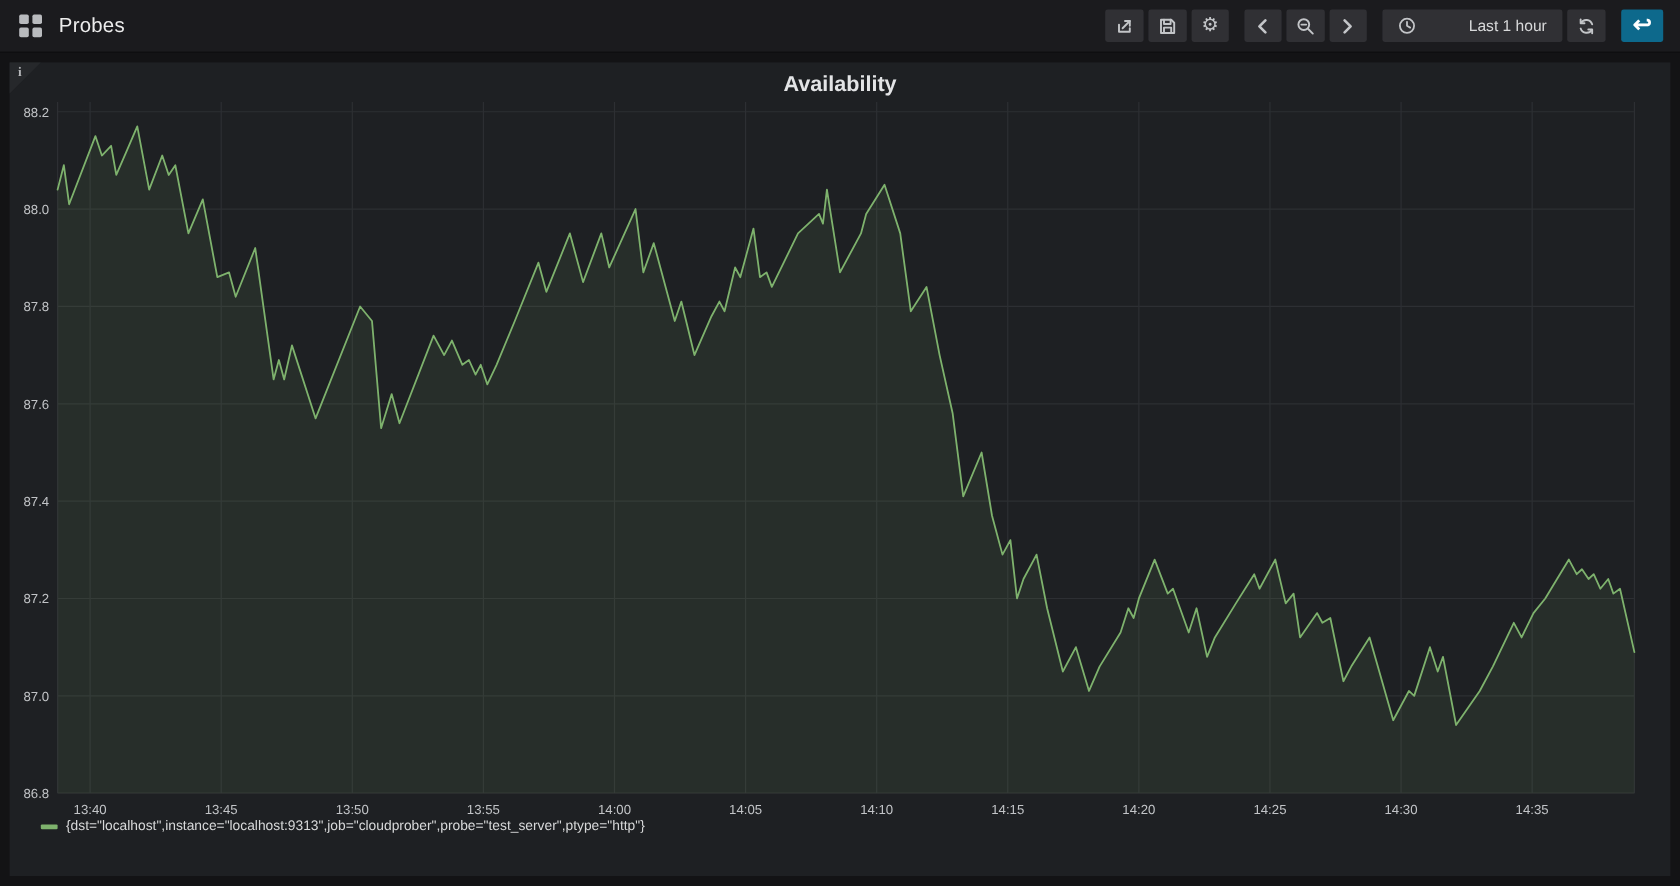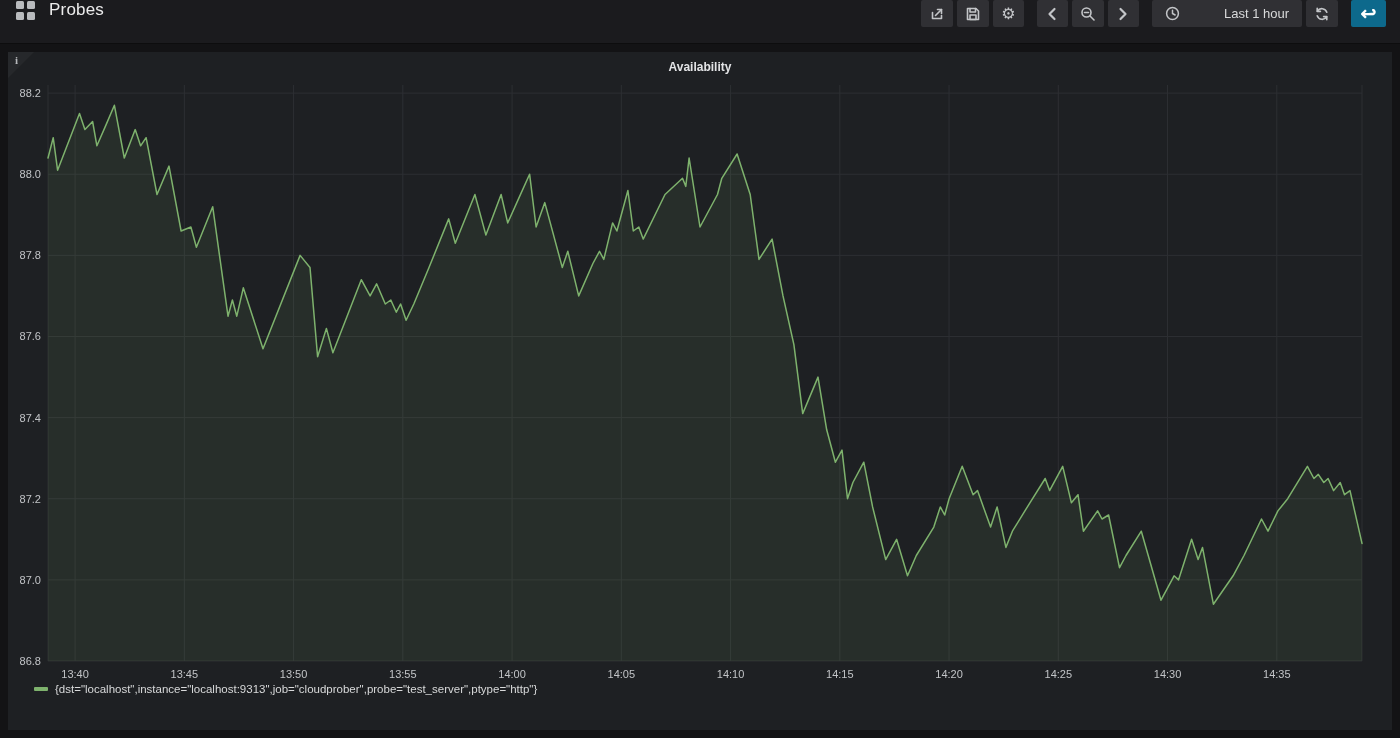--- a/index.html
+++ b/index.html
@@ -1,21 +1,21 @@
 <!DOCTYPE html>
 <html><head>
 <meta charset="utf-8">
 <style>
   * { margin:0; padding:0; box-sizing:border-box; }
   html,body { width:1400px; height:738px; background:#131315; overflow:hidden;
               font-family:"Liberation Sans", sans-serif; }
 
   
   .navbar { height:44px; background:#1b1b1e; border-bottom:1px solid #0d0d0e;
-            display:flex; align-items:flex-start; justify-content:space-between;
+            display:flex; align-items:center; justify-content:space-between;
             padding:0 14px 0 16px; }
   .brand { display:flex; align-items:center; gap:14px; }
   .grid-icon { width:19px; height:19px; display:grid; grid-template-columns:8px 8px;
                grid-template-rows:8px 8px; gap:3px; cursor:pointer; }
   .grid-icon span { background:#b9bbbe; border-radius:1.5px; }
   .nav-title { color:#ececec; font-size:17px; font-weight:500; letter-spacing:.2px; cursor:pointer; }
 
   .nav-right { display:flex; align-items:center; gap:13px; }
   .btn-group { display:flex; gap:4px; }
   .nav-btn { height:27px; min-width:31px; padding:0 8px; background:#303034;
@@ -25,21 +25,21 @@
   .nav-btn svg { display:block; }
   .nav-btn .stroke { stroke:#c3c5c8; stroke-width:1.6; fill:none; stroke-linecap:round; stroke-linejoin:round; }
   .time-label { color:#d8d9da; font-size:13px; font-weight:500; white-space:nowrap; }
   .back-btn { background:#0d698c; width:35px; }
   .back-btn .glyph { color:#ffffff; font-size:19px; font-weight:bold; line-height:1; }
 
   
   .dash { padding:8px; }
   .panel { position:relative; width:1384px; height:678px; background:#1e2023; }
   .panel-title { position:absolute; top:8px; left:0; width:100%; text-align:center;
-                 color:#e3e4e6; font-size:12px; font-weight:bold; cursor:pointer; }
+                 color:#e3e4e6; font-size:18px; font-weight:bold; cursor:pointer; }
   .corner-info { position:absolute; top:0; left:0; width:0; height:0;
                  border-top:26px solid #26282b; border-right:26px solid transparent; cursor:pointer; }
   .corner-info .i { position:absolute; top:-24px; left:7px; color:#b6b8bb;
                     font-size:11px; font-weight:bold; font-family:"Liberation Serif",serif; }
   .chart-wrap { position:absolute; inset:0; }
   .chart-wrap svg text { fill:#c2c4c7; font-family:"Liberation Sans",sans-serif; font-size:11px; }
 
   .legend { position:absolute; left:26px; top:631px; display:flex; align-items:center;
             gap:7px; cursor:pointer; }
   .legend .marker { width:14px; height:4px; border-radius:1px; }

